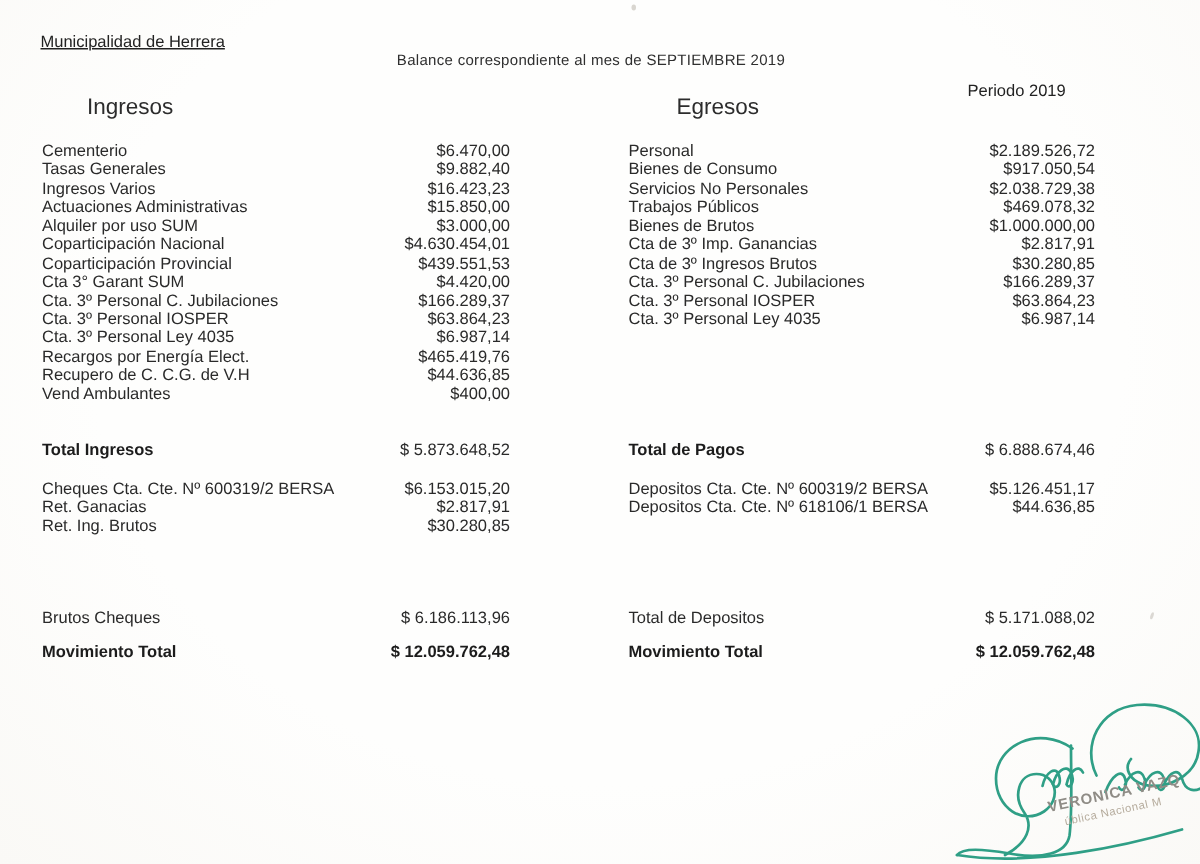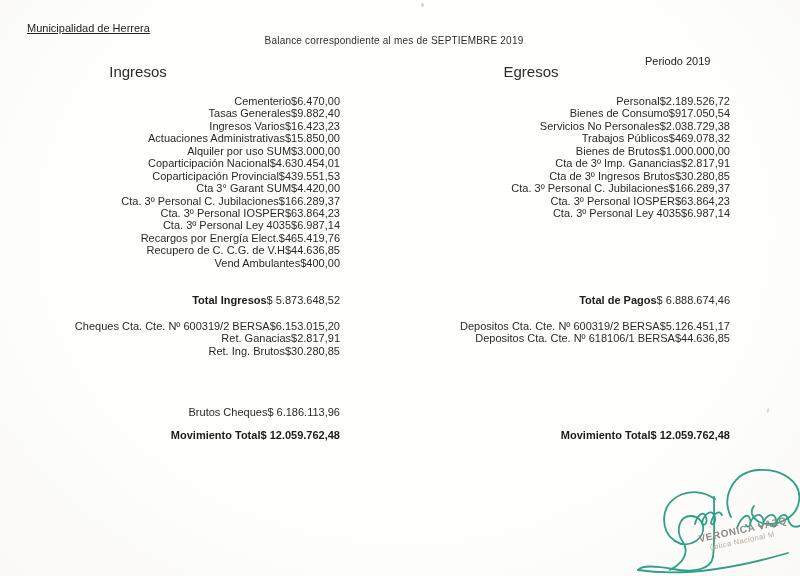--- a/index.html
+++ b/index.html
@@ -8,27 +8,27 @@
     width:800px;height:576px;
     background:radial-gradient(ellipse at 50% 40%, #fefefd 60%, #faf9f6 100%);
     overflow:hidden;
     font-family:"Liberation Sans","DejaVu Sans",sans-serif;
     color:#2a2a2a;
     padding-left:10px;
   }
   .hdr-left{position:absolute;left:27px;top:22px;font-size:11px;text-decoration:underline;color:#222;}
   .hdr-right{position:absolute;left:645px;top:22px;font-size:11px;color:#222;margin-top:33px;}
   .title{position:absolute;left:204px;top:35px;width:380px;text-align:center;font-size:10px;color:#2f2f2f;letter-spacing:0.2px;}
-  .col-heading{position:absolute;top:63px;font-size:15px;text-align:center;color:#2c2c2c;}
+  .col-heading{position:absolute;top:63px;font-size:15px;text-align:left;color:#2c2c2c;}
   .col-heading.ing{left:58px;width:160px;}
   .col-heading.egr{left:451px;width:160px;}
   .block{position:absolute;font-size:11px;}
   .block.lft{left:28px;width:312px;}
   .block.rgt{left:419px;width:311px;}
-  .row{display:flex;justify-content:flex-end;height:12.45px;line-height:12.45px;white-space:nowrap;}
+  .row{display:flex;justify-content:space-between;height:12.45px;line-height:12.45px;white-space:nowrap;}
   .row .lbl{text-align:left;}
   .row .val{text-align:right;}
   .bold{font-weight:bold;color:#1c1c1c;}
   .top-items{top:95px;}
   .top-total{top:294px;}
   .top-details{top:320px;}
   .top-total2{top:406px;}
   .top-mov{top:429px;}
   .speck{position:absolute;background:#b9b4ac;border-radius:50%;}
   .speck.s1{left:421px;top:3px;width:3px;height:4px;opacity:.55;}
@@ -223,20 +223,26 @@
         <span class="val">$44.636,85</span>
       </div>
     </div>
 
   <div class="block lft top-total2">
     <div class="row">
       <span class="lbl">Brutos Cheques</span>
       <span class="val">$ 6.186.113,96</span>
     </div>
   </div>
+  <div class="block rgt top-total2">
+    <div class="row">
+      <span class="lbl">Total de Depositos</span>
+      <span class="val">$ 5.171.088,02</span>
+    </div>
+  </div>
 
   <div class="block lft top-mov">
     <div class="row bold">
       <span class="lbl">Movimiento Total</span>
       <span class="val">$ 12.059.762,48</span>
     </div>
   </div>
   <div class="block rgt top-mov">
     <div class="row bold">
       <span class="lbl">Movimiento Total</span>

